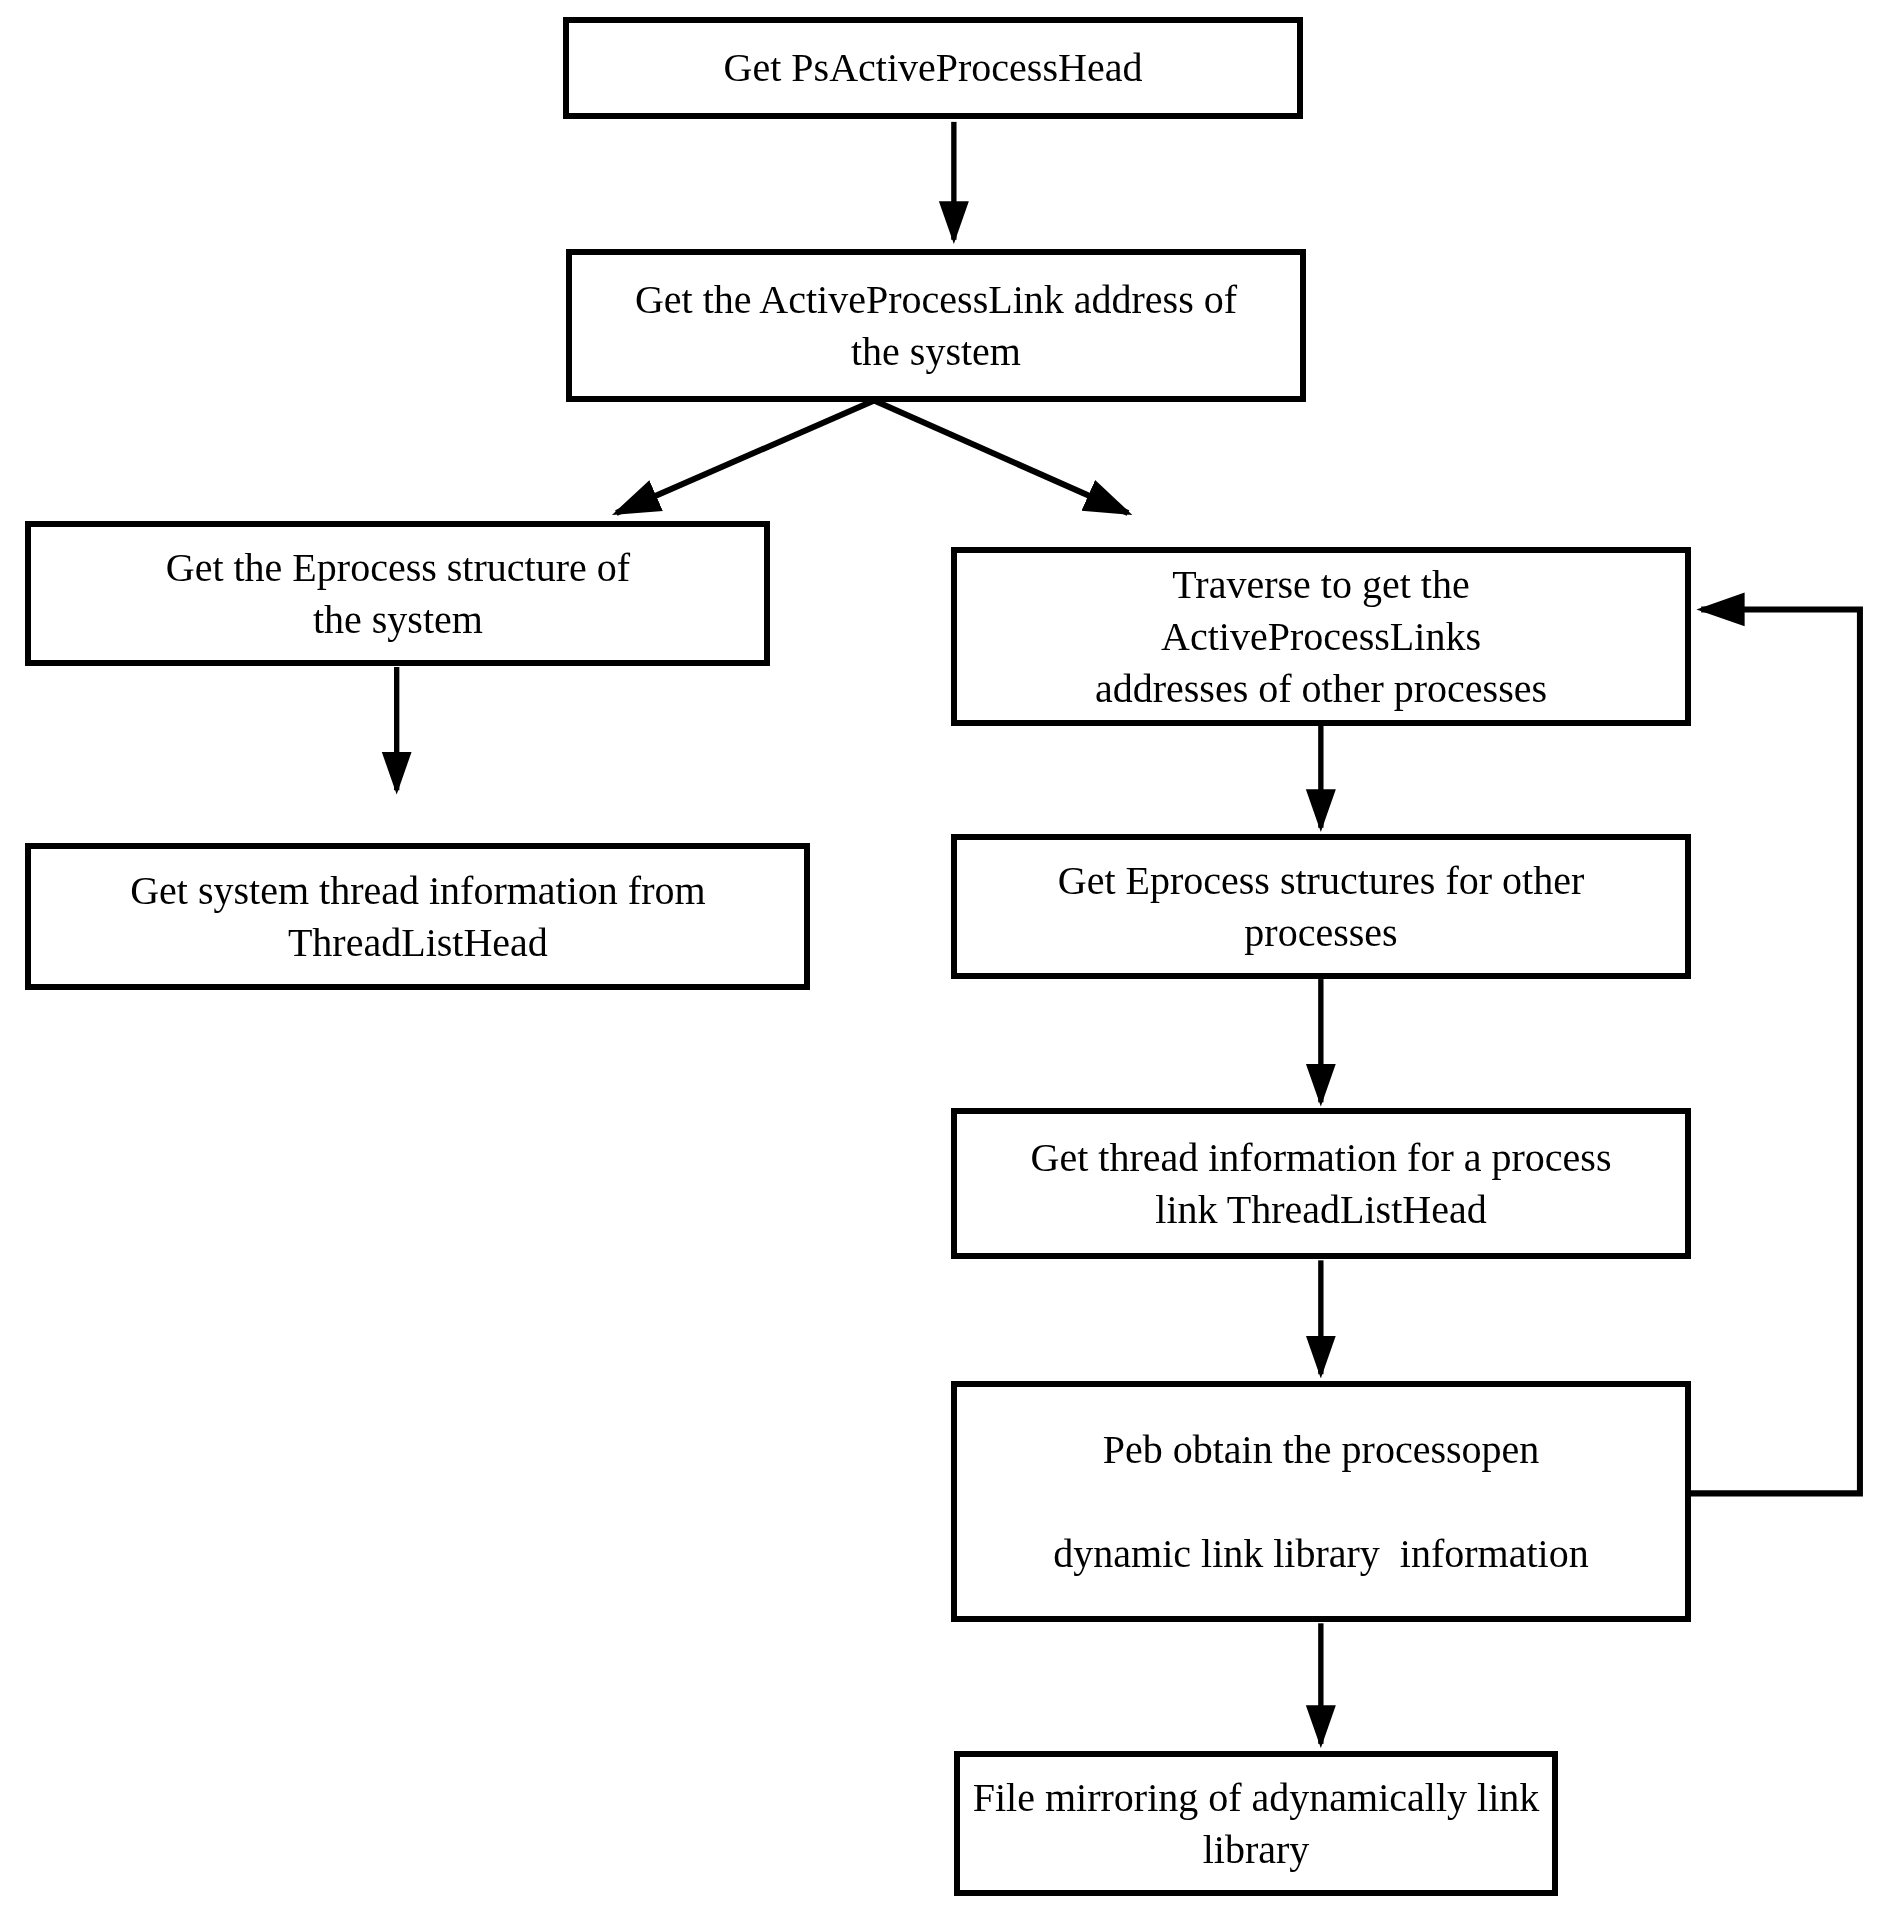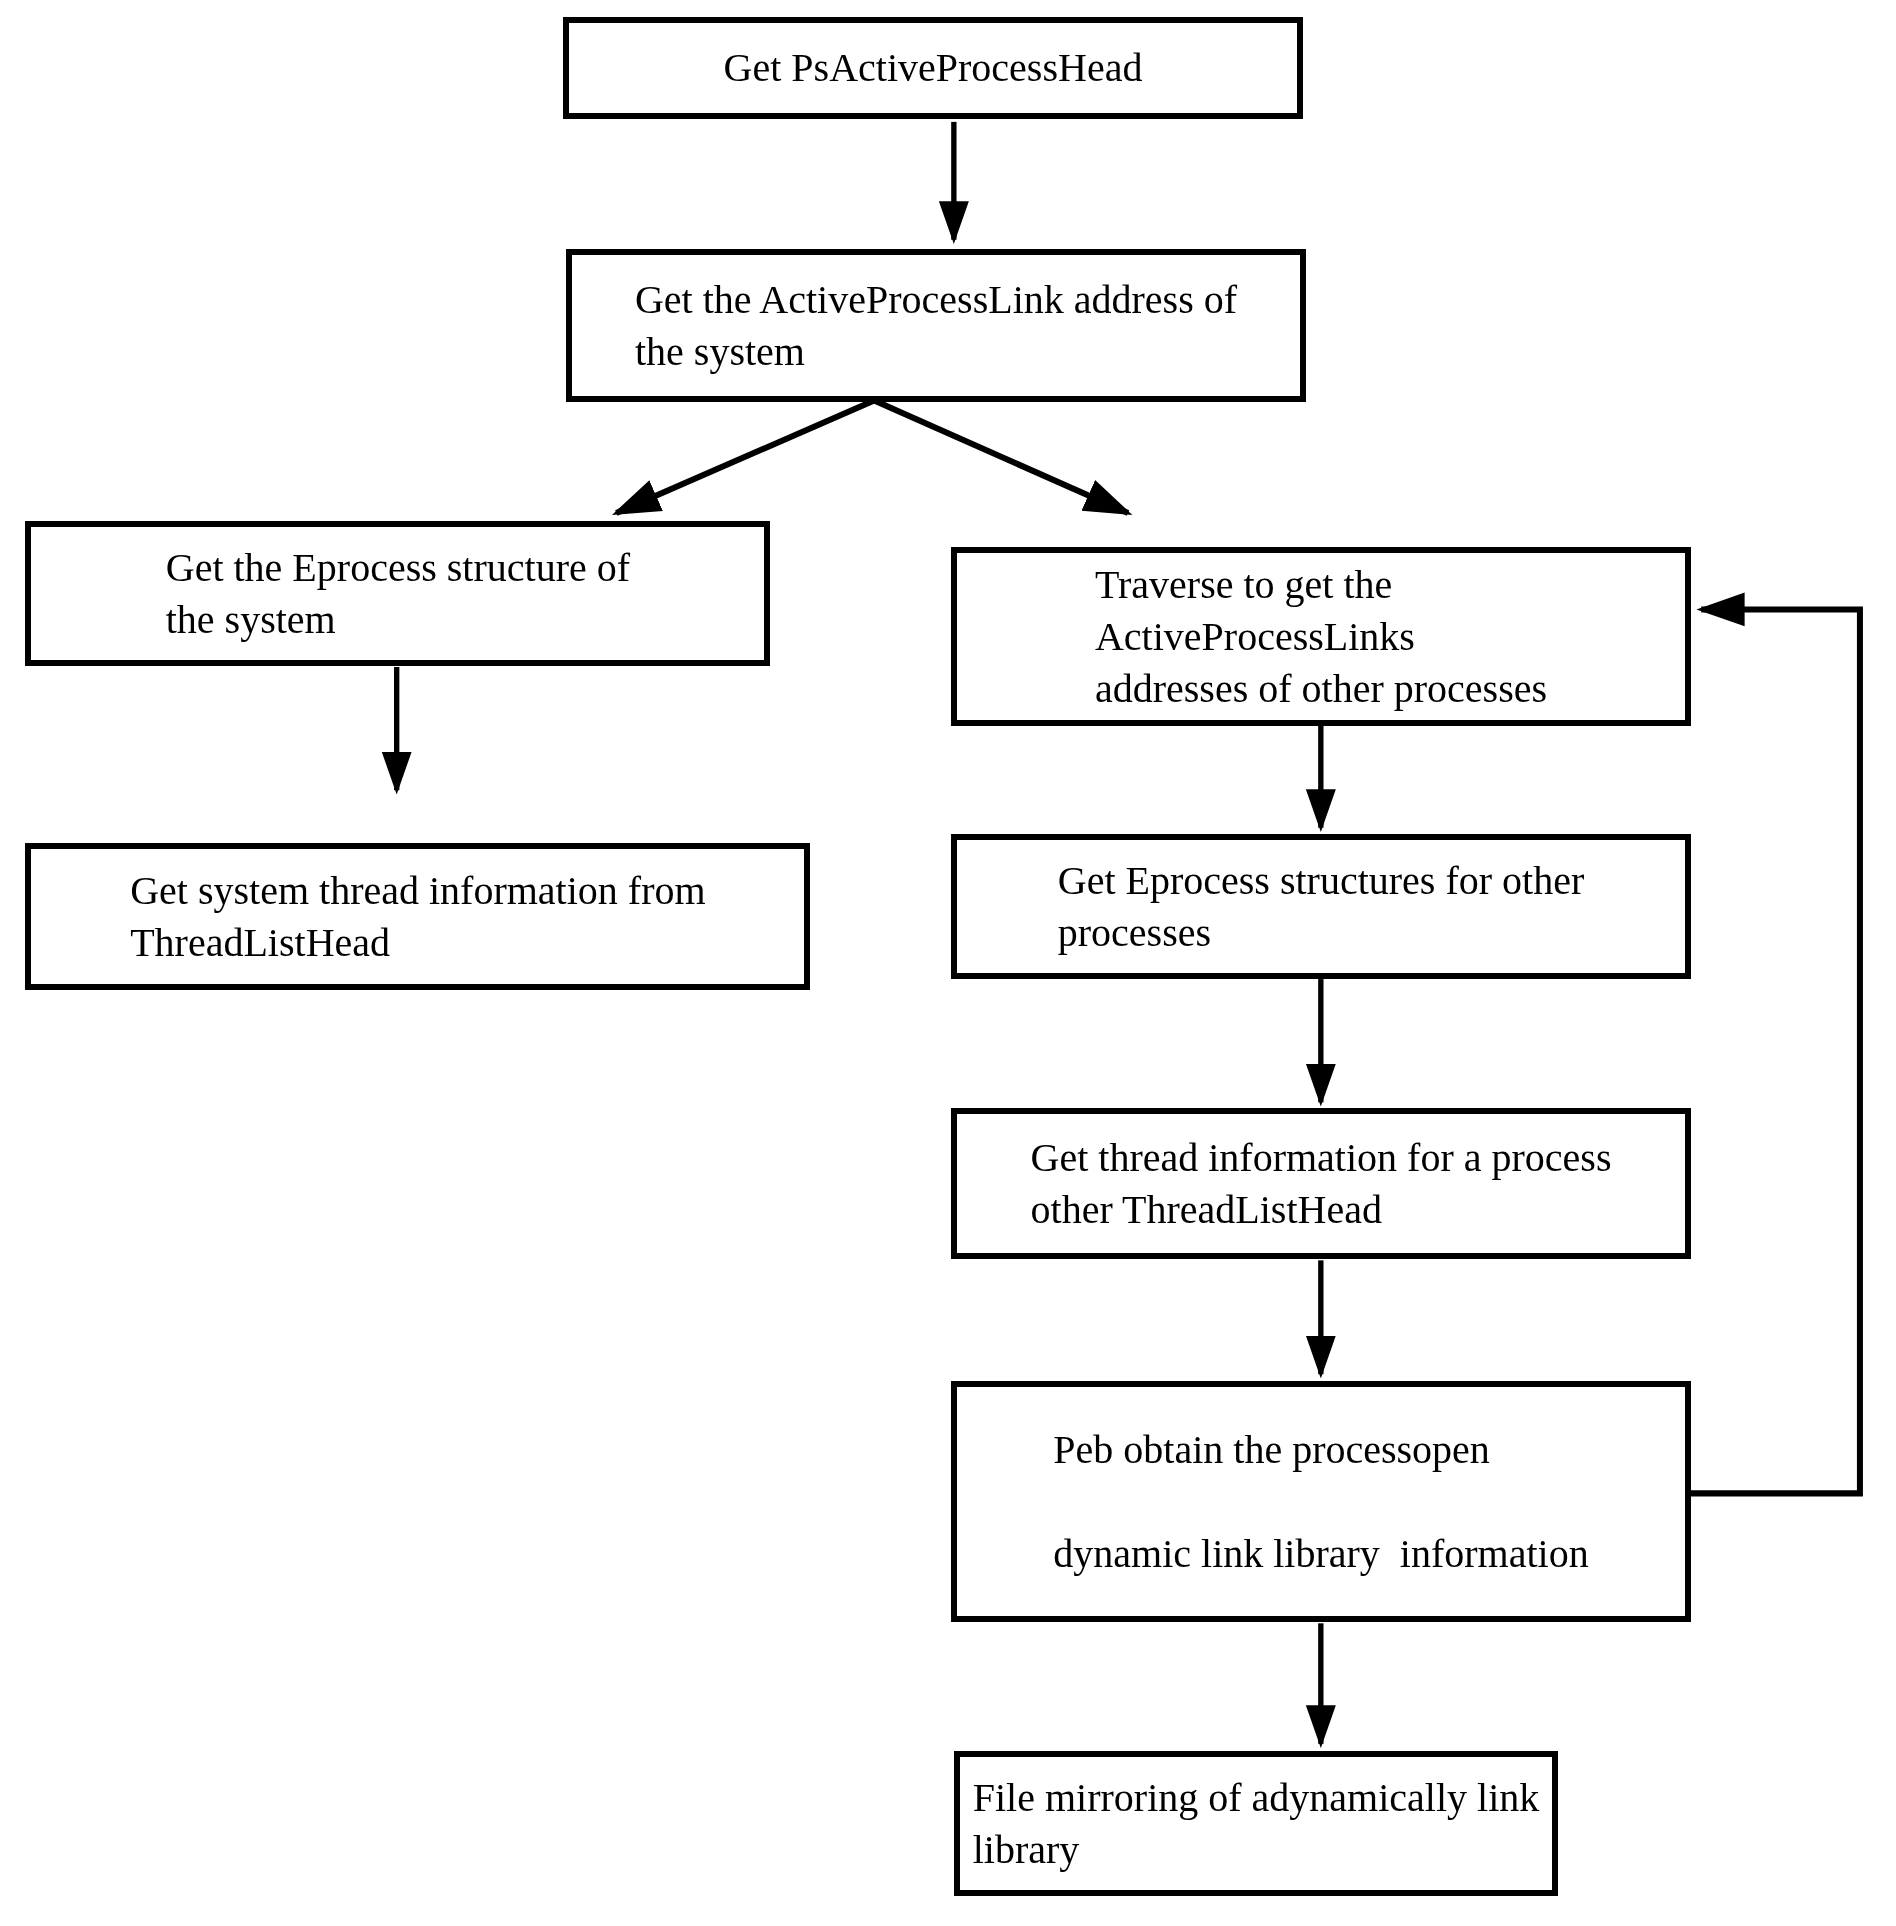--- a/index.html
+++ b/index.html
@@ -12,20 +12,21 @@
   }
   .arrows{position:absolute;left:0;top:0;width:1897px;height:1926px;}
   .box{
     position:absolute;
     box-sizing:border-box;
     border:6.7px solid #000;
     background:#ffffff;
     display:flex;
     align-items:center;
     justify-content:center;
+    text-align:center;
     z-index:2;
   }
   .label{
     font-size:40px;
     line-height:52px;
     color:#000;
     letter-spacing:0px;
   }
   .label span{white-space:pre;}
 </style>
@@ -98,21 +99,21 @@
   <div class="box" style="left:951px;top:834px;width:740px;height:145px">
     <div class="label">
       <span>Get Eprocess structures for other</span><br>
       <span>processes</span>
     </div>
   </div>
 
   <div class="box" style="left:951px;top:1108px;width:740px;height:151px">
     <div class="label">
       <span>Get thread information for a process</span><br>
-      <span>other ThreadListHead</span>
+      <span>link ThreadListHead</span>
     </div>
   </div>
 
   <div class="box" style="left:951px;top:1381px;width:740px;height:241px">
     <div class="label">
       <span>Peb obtain the processopen</span><br>
       <br>
       <span>dynamic link library  information</span>
     </div>
   </div>

